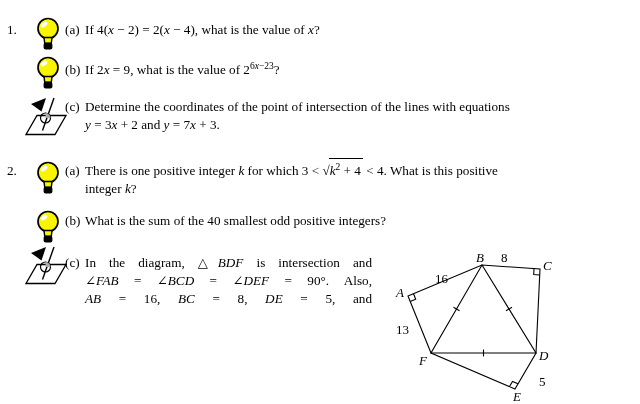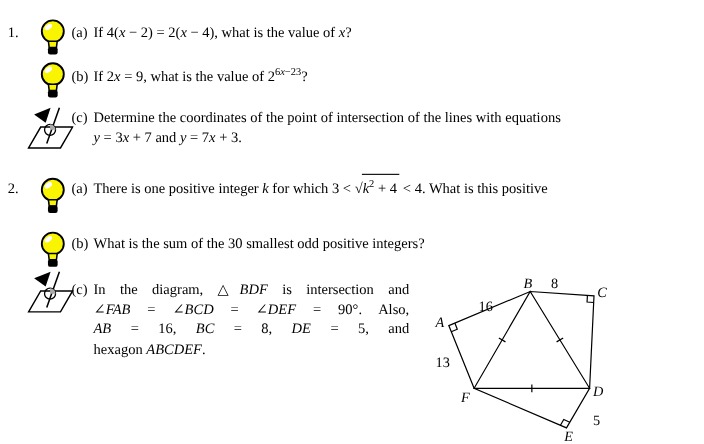--- a/index.html
+++ b/index.html
@@ -75,36 +75,36 @@
   <div class="part" style="top:21px;width:560px">
     <div class="line"><span class="plabel">(a)</span><span class="segs"><span>If 4(</span><span class="mi">x</span><span> − 2) = 2(</span><span class="mi">x</span><span> − 4), what is the value of </span><span class="mi">x</span><span>?</span></span></div>
   </div>
 
   <div class="part" style="top:61px;width:560px">
     <div class="line"><span class="plabel">(b)</span><span class="segs"><span>If 2</span><span class="mi">x</span><span> = 9, what is the value of 2</span><sup>6</sup><sup class="mi">x</sup><sup>−23</sup><span>?</span></span></div>
   </div>
 
   <div class="part" style="top:98px;width:548px">
     <div class="line"><span class="plabel">(c)</span><span class="segs"><span>Determine the coordinates of the point of intersection of the lines with equations</span></span></div>
-    <div class="line cont"><span class="segs"><span class="mi">y</span><span> = 3</span><span class="mi">x</span><span> + 7 and </span><span class="mi">y</span><span> = 7</span><span class="mi">x</span><span> + 3.</span></span></div>
+    <div class="line cont"><span class="segs"><span class="mi">y</span><span> = 3</span><span class="mi">x</span><span> + 2 and </span><span class="mi">y</span><span> = 7</span><span class="mi">x</span><span> + 3.</span></span></div>
   </div>
 
   <div class="part" style="top:162px;width:548px">
     <div class="line"><span class="plabel">(a)</span><span class="segs"><span>There is one positive integer </span><span class="mi">k</span><span> for which 3 &lt; </span><span class="radsign">√</span><span class="rad"><span class="mi">k</span><sup>2</sup><span> + 4</span></span><span> &lt; 4.  What is this positive</span></span></div>
+    <div class="line cont"><span class="segs"><span>integer </span><span class="mi">k</span><span>?</span></span></div>
   </div>
 
   <div class="part" style="top:212px;width:560px">
-    <div class="line"><span class="plabel">(b)</span><span class="segs"><span>What is the sum of the 30 smallest odd positive integers?</span></span></div>
+    <div class="line"><span class="plabel">(b)</span><span class="segs"><span>What is the sum of the 40 smallest odd positive integers?</span></span></div>
   </div>
 
   <div class="part" style="top:254px;width:307px">
     <div class="line just"><span class="plabel">(c)</span><span class="segs"><span>In the diagram, △</span><span class="mi">BDF</span><span> is intersection and</span></span></div>
     <div class="line just cont"><span class="segs"><span>∠</span><span class="mi">FAB</span><span> = ∠</span><span class="mi">BCD</span><span> = ∠</span><span class="mi">DEF</span><span> = 90°.  Also,</span></span></div>
     <div class="line just cont"><span class="segs"><span class="mi">AB</span><span> = 16,  </span><span class="mi">BC</span><span> = 8,  </span><span class="mi">DE</span><span> = 5,  and</span></span></div>
-    <div class="line cont"><span class="segs"><span>hexagon </span><span class="mi">ABCDEF</span><span>.</span></span></div>
   </div>
 
   <svg class="abs" style="left:393px;top:244px" width="192" height="160" viewBox="0 0 192 160">
     <g stroke="#000" stroke-width="1.1" fill="none">
       <polygon points="15,52 89,21 147,25 143,109 122,145 38,109"></polygon>
       <polygon points="89,21 143,109 38,109"></polygon>
       <polyline points="20.5,49.7 22.7,55.3 17.2,57.6"></polyline>
       <polyline points="141,24.6 140.7,30.6 146.7,31"></polyline>
       <polyline points="125,139.8 119.5,137.4 116.5,142.6"></polyline>
       <line x1="60.5" y1="63.2" x2="66.5" y2="66.8"></line>

